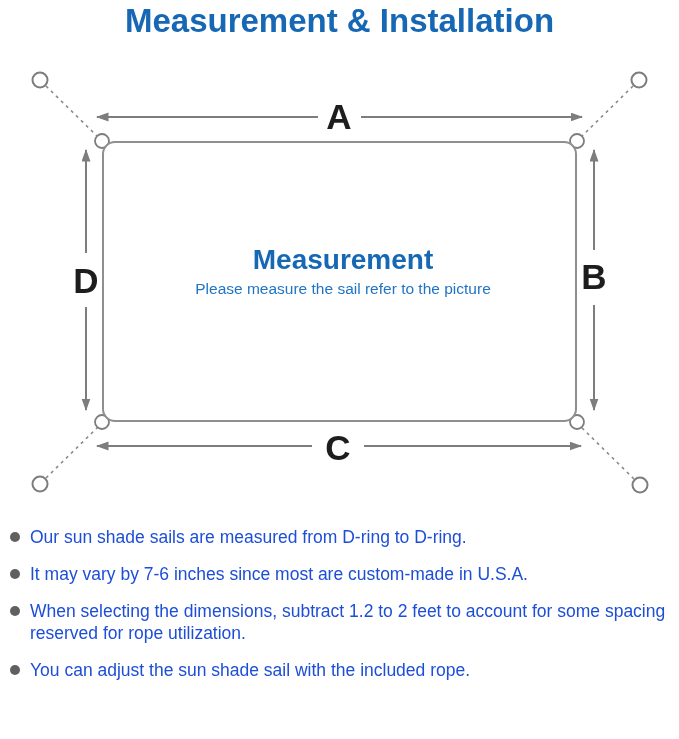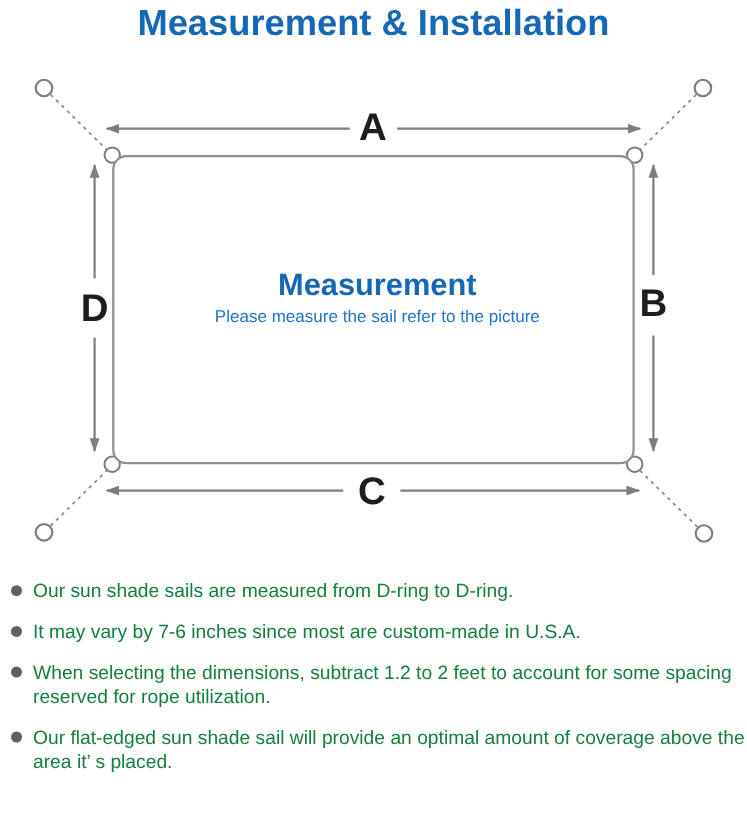--- a/index.html
+++ b/index.html
@@ -32,21 +32,21 @@
   .svg-center-sub{
     font-family:"Liberation Sans",sans-serif;
     font-size:15.5px;fill:#1f74c4;
   }
   .bullet-list{
     position:absolute;left:10px;right:2px;top:526px;
   }
   .bullet-item{
     display:flex;align-items:flex-start;
     margin-bottom:15px;
-    color:#15803d;
+    color:#1d4ed8;
     font-size:17.5px;line-height:22px;
   }
   .bullet-dot{
     flex:0 0 auto;
     width:10px;height:10px;border-radius:50%;
     background:#606060;
     margin:6px 10px 0 0;
   }
   .bullet-text{flex:1 1 auto;}
 </style>
@@ -109,17 +109,17 @@
     <div class="bullet-item">
       <span class="bullet-dot"></span>
       <span class="bullet-text">It may vary by 7-6 inches since most are custom-made in U.S.A.</span>
     </div>
     <div class="bullet-item">
       <span class="bullet-dot"></span>
       <span class="bullet-text">When selecting the dimensions, subtract 1.2 to 2 feet to account for some spacing reserved for rope utilization.</span>
     </div>
     <div class="bullet-item">
       <span class="bullet-dot"></span>
-      <span class="bullet-text">Our flat-edged sun shade sail will provide an optimal amount of coverage above the area it’ s placed.</span>
+      <span class="bullet-text">You can adjust the sun shade sail with the included rope.</span>
     </div>
   </div>
 
 </div>
 
 </body></html>

